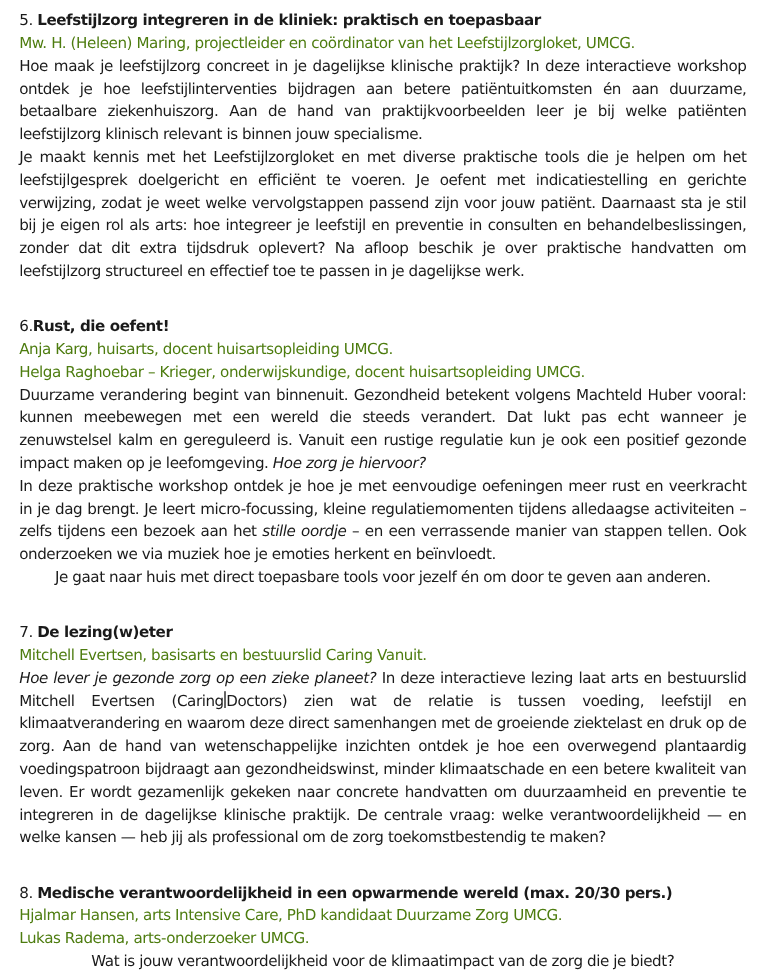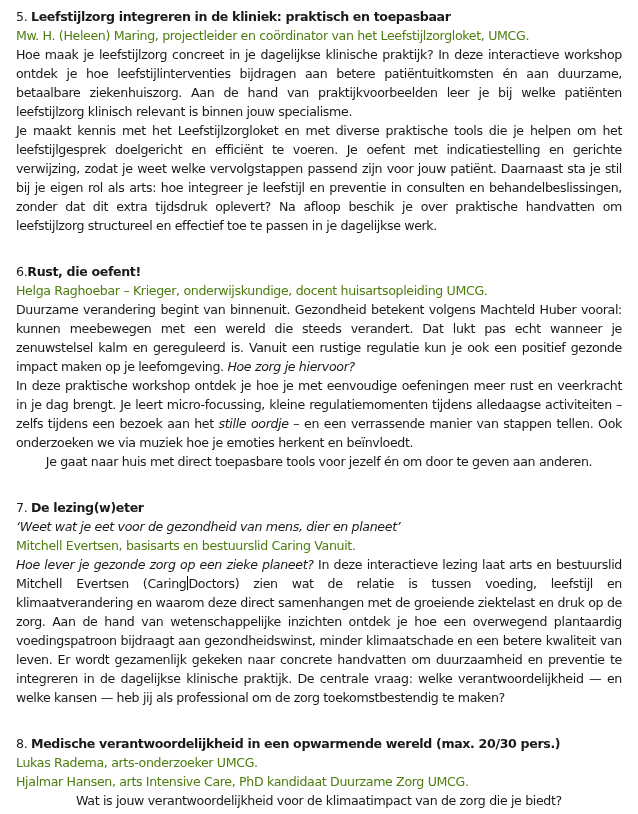--- a/index.html
+++ b/index.html
@@ -33,38 +33,38 @@
     <p class="heading"><span>5.</span> <b>Leefstijlzorg integreren in de kliniek: praktisch en toepasbaar</b></p>
     <p class="speaker">Mw. H. (Heleen) Maring, projectleider en coördinator van het Leefstijlzorgloket, UMCG.</p>
     <p class="body">Hoe maak je leefstijlzorg concreet in je dagelijkse klinische praktijk? In deze interactieve workshop ontdek je hoe leefstijlinterventies bijdragen aan betere patiëntuitkomsten én aan duurzame, betaalbare ziekenhuiszorg. Aan de hand van praktijkvoorbeelden leer je bij welke patiënten leefstijlzorg klinisch relevant is binnen jouw specialisme.</p>
     <p class="body">Je maakt kennis met het Leefstijlzorgloket en met diverse praktische tools die je helpen om het leefstijlgesprek doelgericht en efficiënt te voeren. Je oefent met indicatiestelling en gerichte verwijzing, zodat je weet welke vervolgstappen passend zijn voor jouw patiënt. Daarnaast sta je stil bij je eigen rol als arts: hoe integreer je leefstijl en preventie in consulten en behandelbeslissingen, zonder dat dit extra tijdsdruk oplevert? Na afloop beschik je over praktische handvatten om leefstijlzorg structureel en effectief toe te passen in je dagelijkse werk.</p>
   </div>
 
   <div class="gap"></div>
 
   <div class="section">
     <p class="heading"><span>6.</span><b>Rust, die oefent!</b></p>
+    <p class="speaker">Anja Karg, huisarts, docent huisartsopleiding UMCG.</p>
     <p class="speaker">Helga Raghoebar – Krieger, onderwijskundige, docent huisartsopleiding UMCG.</p>
     <p class="body"><span>Duurzame verandering begint van binnenuit. Gezondheid betekent volgens Machteld Huber vooral: kunnen meebewegen met een wereld die steeds verandert. Dat lukt pas echt wanneer je zenuwstelsel kalm en gereguleerd is. Vanuit een rustige regulatie kun je ook een positief gezonde impact maken op je leefomgeving. </span><em>Hoe zorg je hiervoor?</em></p>
     <p class="body"><span>In deze praktische workshop ontdek je hoe je met eenvoudige oefeningen meer rust en veerkracht in je dag brengt. Je leert micro-focussing, kleine regulatiemomenten tijdens alledaagse activiteiten – zelfs tijdens een bezoek aan het </span><em>stille oordje</em><span> – en een verrassende manier van stappen tellen. Ook onderzoeken we via muziek hoe je emoties herkent en beïnvloedt.</span></p>
     <p class="body left">Je gaat naar huis met direct toepasbare tools voor jezelf én om door te geven aan anderen.</p>
   </div>
 
   <div class="gap"></div>
 
   <div class="section">
     <p class="heading"><span>7.</span> <b>De lezing(w)eter</b></p>
-    <p><em> ‘Weet wat je eet voor de gezondheid van mens, dier en planeet’</em></p>
     <p class="speaker">Mitchell Evertsen, basisarts en bestuurslid Caring Vanuit.</p>
     <p class="body"><em>Hoe lever je gezonde zorg op een zieke planeet?</em><span> In deze interactieve lezing laat arts en bestuurslid Mitchell Evertsen (Caring</span><span class="caret"></span><span>Doctors) zien wat de relatie is tussen voeding, leefstijl en klimaatverandering en waarom deze direct samenhangen met de groeiende ziektelast en druk op de zorg. Aan de hand van wetenschappelijke inzichten ontdek je hoe een overwegend plantaardig voedingspatroon bijdraagt aan gezondheidswinst, minder klimaatschade en een betere kwaliteit van leven. Er wordt gezamenlijk gekeken naar concrete handvatten om duurzaamheid en preventie te integreren in de dagelijkse klinische praktijk. De centrale vraag: welke verantwoordelijkheid — en welke kansen — heb jij als professional om de zorg toekomstbestendig te maken?</span></p>
   </div>
 
   <div class="gap"></div>
 
   <div class="section">
     <p class="heading"><span>8.</span> <b>Medische verantwoordelijkheid in een opwarmende wereld (max. 20/30 pers.)</b></p>
+    <p class="speaker">Hjalmar Hansen, arts Intensive Care, PhD kandidaat Duurzame Zorg UMCG.</p>
     <p class="speaker">Lukas Radema, arts-onderzoeker UMCG.</p>
-    <p class="speaker">Hjalmar Hansen, arts Intensive Care, PhD kandidaat Duurzame Zorg UMCG.</p>
     <p class="body left">Wat is jouw verantwoordelijkheid voor de klimaatimpact van de zorg die je biedt?</p>
 
   </div>
 
 </div>
 
 </body></html>

